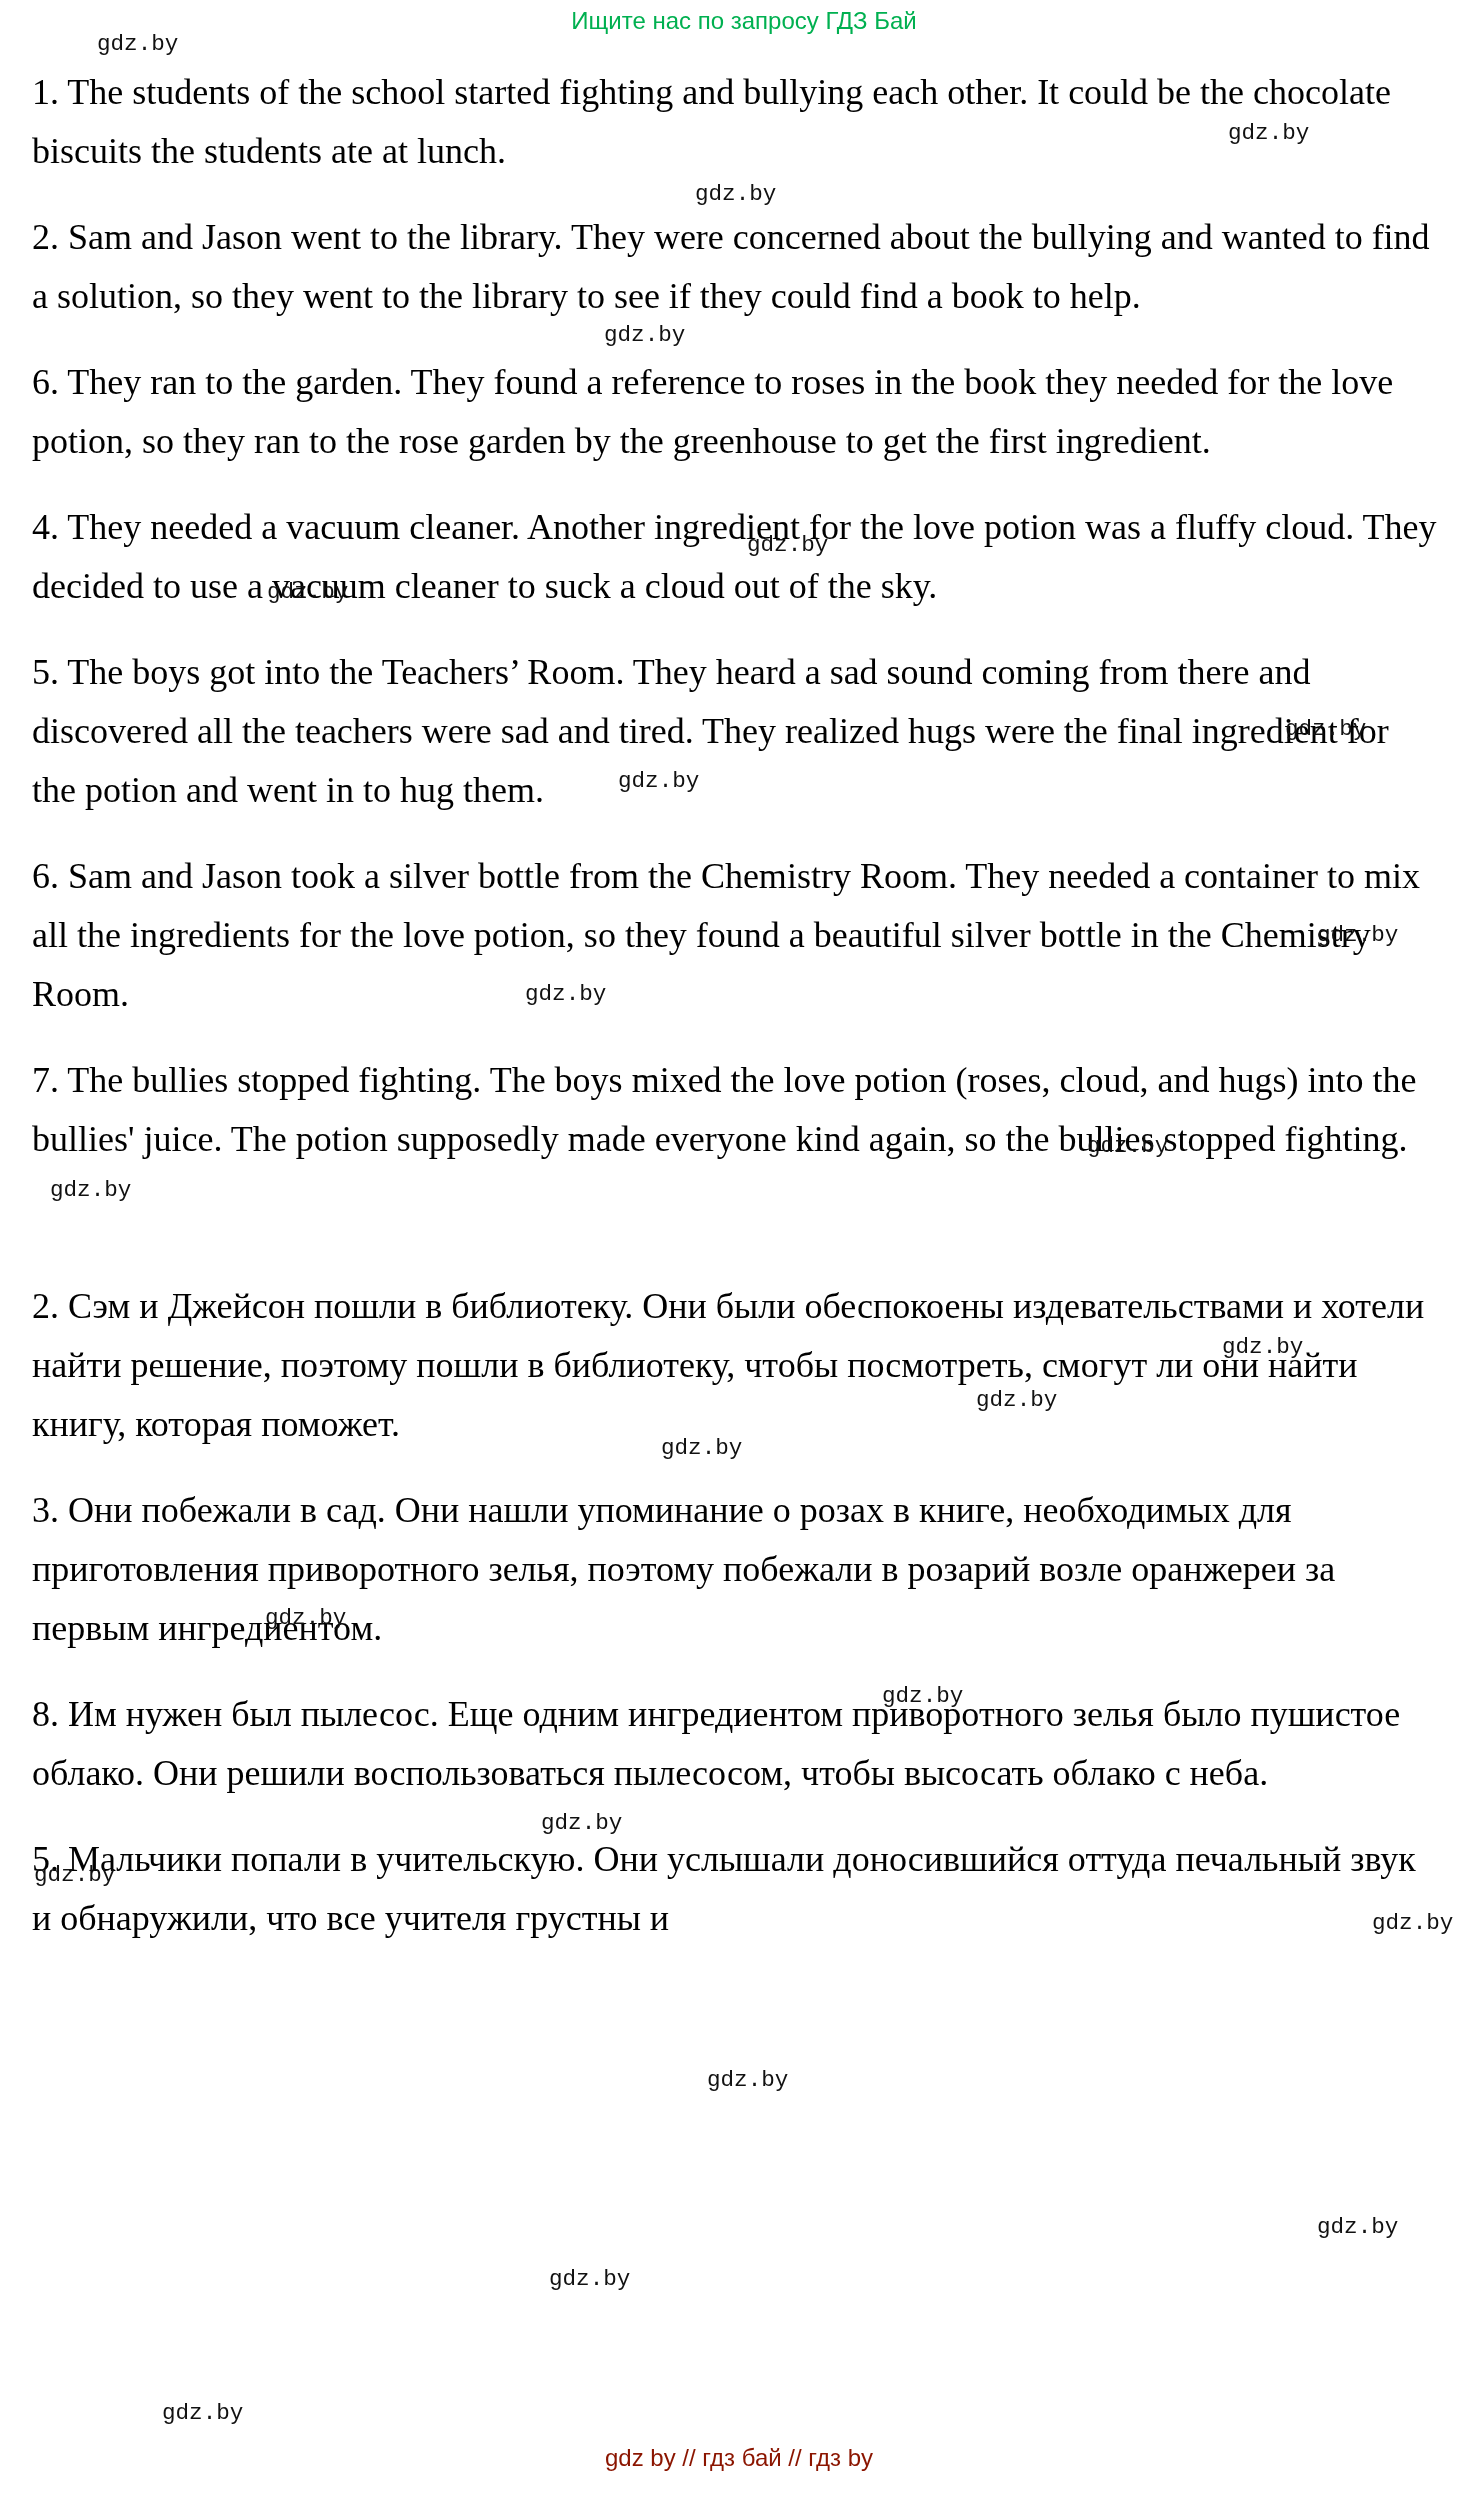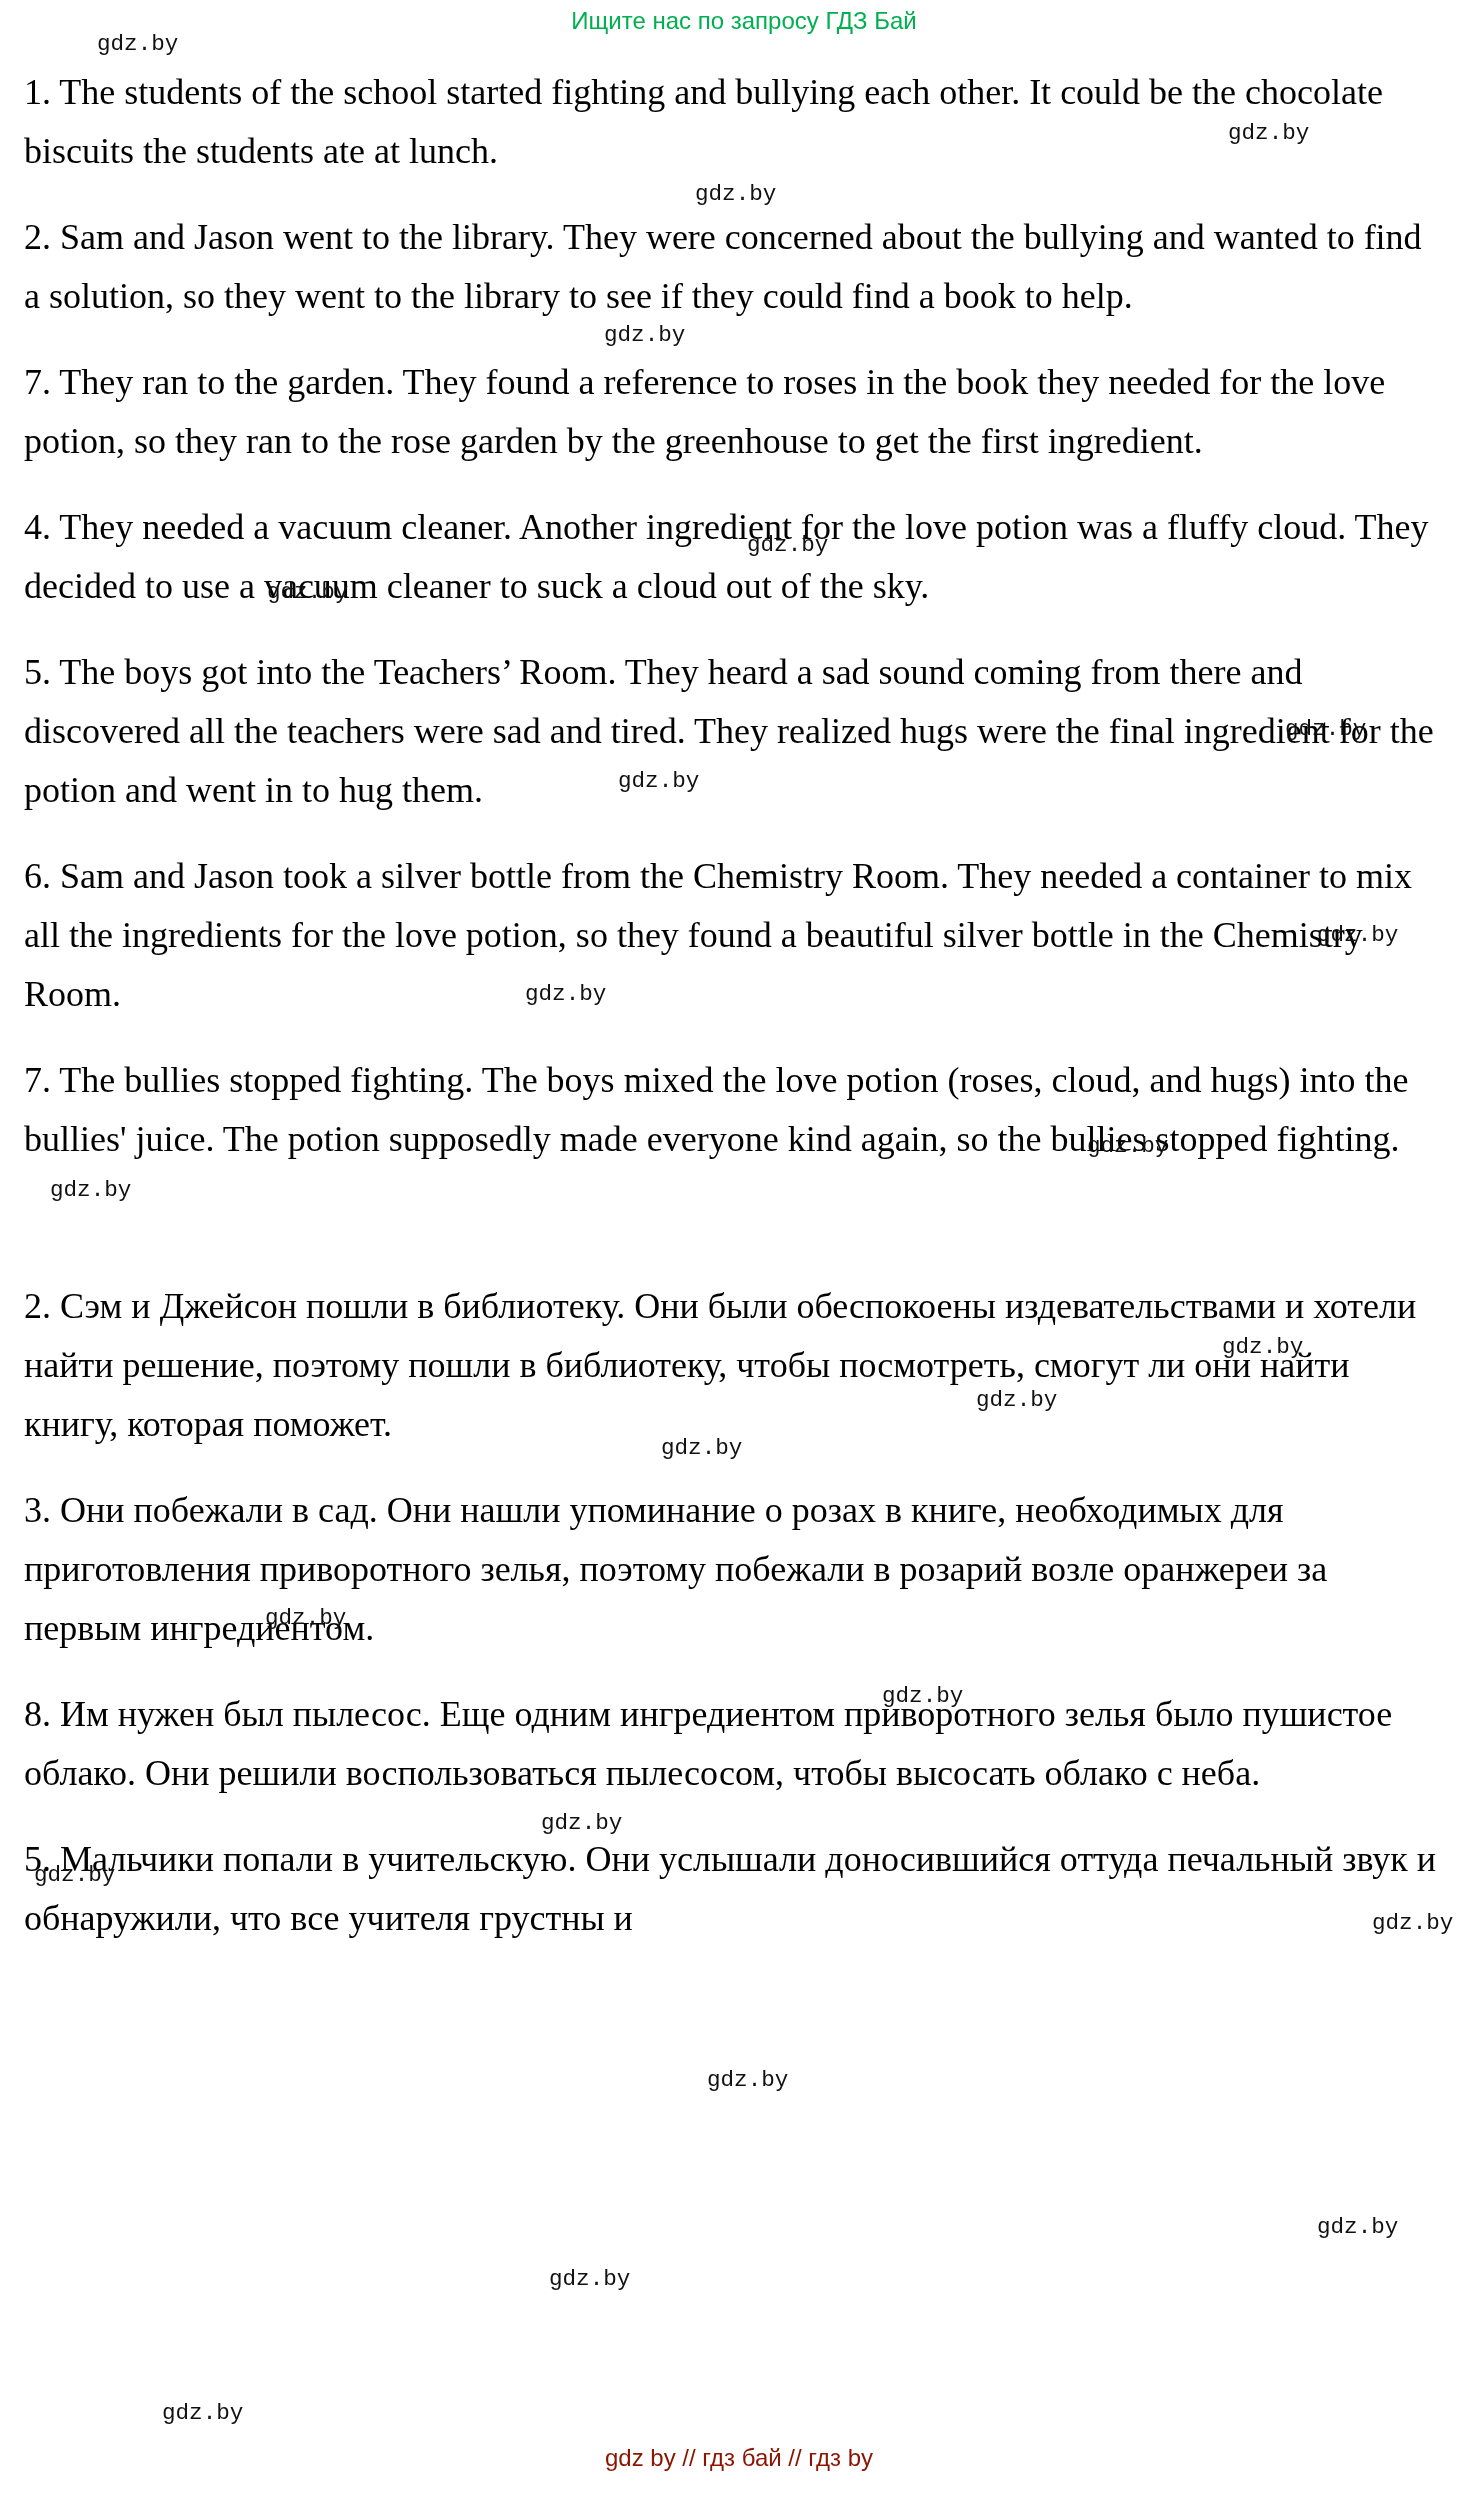--- a/index.html
+++ b/index.html
@@ -25,21 +25,21 @@
   .content {
     position: absolute;
     top: 63px;
     left: 24px;
     width: 1414px;
     font-size: 36px;
     line-height: 59px;
     text-align: left;
   }
   .content p {
-    margin: 0 0 27px 0;
+    margin: 0 0 27px 8px;
   }
   .section-gap {
     height: 81px;
   }
   .wm {
     position: absolute;
     font-family: Liberation Mono, monospace;
     font-size: 22.6px;
     line-height: 24px;
     color: #111111;
@@ -59,21 +59,21 @@
 </head>
 <body>
 
 <div class="page">
 
   <div class="promo-header">Ищите нас по запросу ГДЗ Бай</div>
 
   <div class="content">
     <p>1. The students of the school started fighting and bullying each other.  It could be the chocolate biscuits the students ate at lunch.</p>
     <p>2. Sam and Jason went to the library.  They were concerned about the bullying and wanted to find a solution, so they went to the library to see if they could find a book to help.</p>
-    <p>7. They ran to the garden.  They found a reference to roses in the book they needed for the love potion, so they ran to the rose garden by the greenhouse to get the first ingredient.</p>
+    <p>6. They ran to the garden.  They found a reference to roses in the book they needed for the love potion, so they ran to the rose garden by the greenhouse to get the first ingredient.</p>
     <p>4. They needed a vacuum cleaner.  Another ingredient for the love potion was a fluffy cloud. They decided to use a vacuum cleaner to suck a cloud out of the sky.</p>
     <p>5. The boys got into the Teachers’ Room.  They heard a sad sound coming from there and discovered all the teachers were sad and tired. They realized hugs were the final ingredient for the potion and went in to hug them.</p>
     <p>6. Sam and Jason took a silver bottle from the Chemistry Room.  They needed a container to mix all the ingredients for the love potion, so they found a beautiful silver bottle in the Chemistry Room.</p>
     <p>7. The bullies stopped fighting.  The boys mixed the love potion (roses, cloud, and hugs) into the bullies' juice. The potion supposedly made everyone kind again, so the bullies stopped fighting.</p>
 
     <div class="section-gap"></div>
 
     <p>2. Сэм и Джейсон пошли в библиотеку. Они были обеспокоены издевательствами и хотели найти решение, поэтому пошли в библиотеку, чтобы посмотреть, смогут ли они найти книгу, которая поможет.</p>
     <p>3. Они побежали в сад. Они нашли упоминание о розах в книге, необходимых для приготовления приворотного зелья, поэтому побежали в розарий возле оранжереи за первым ингредиентом.</p>
     <p>8. Им нужен был пылесос. Еще одним ингредиентом приворотного зелья было пушистое облако. Они решили воспользоваться пылесосом, чтобы высосать облако с неба.</p>

